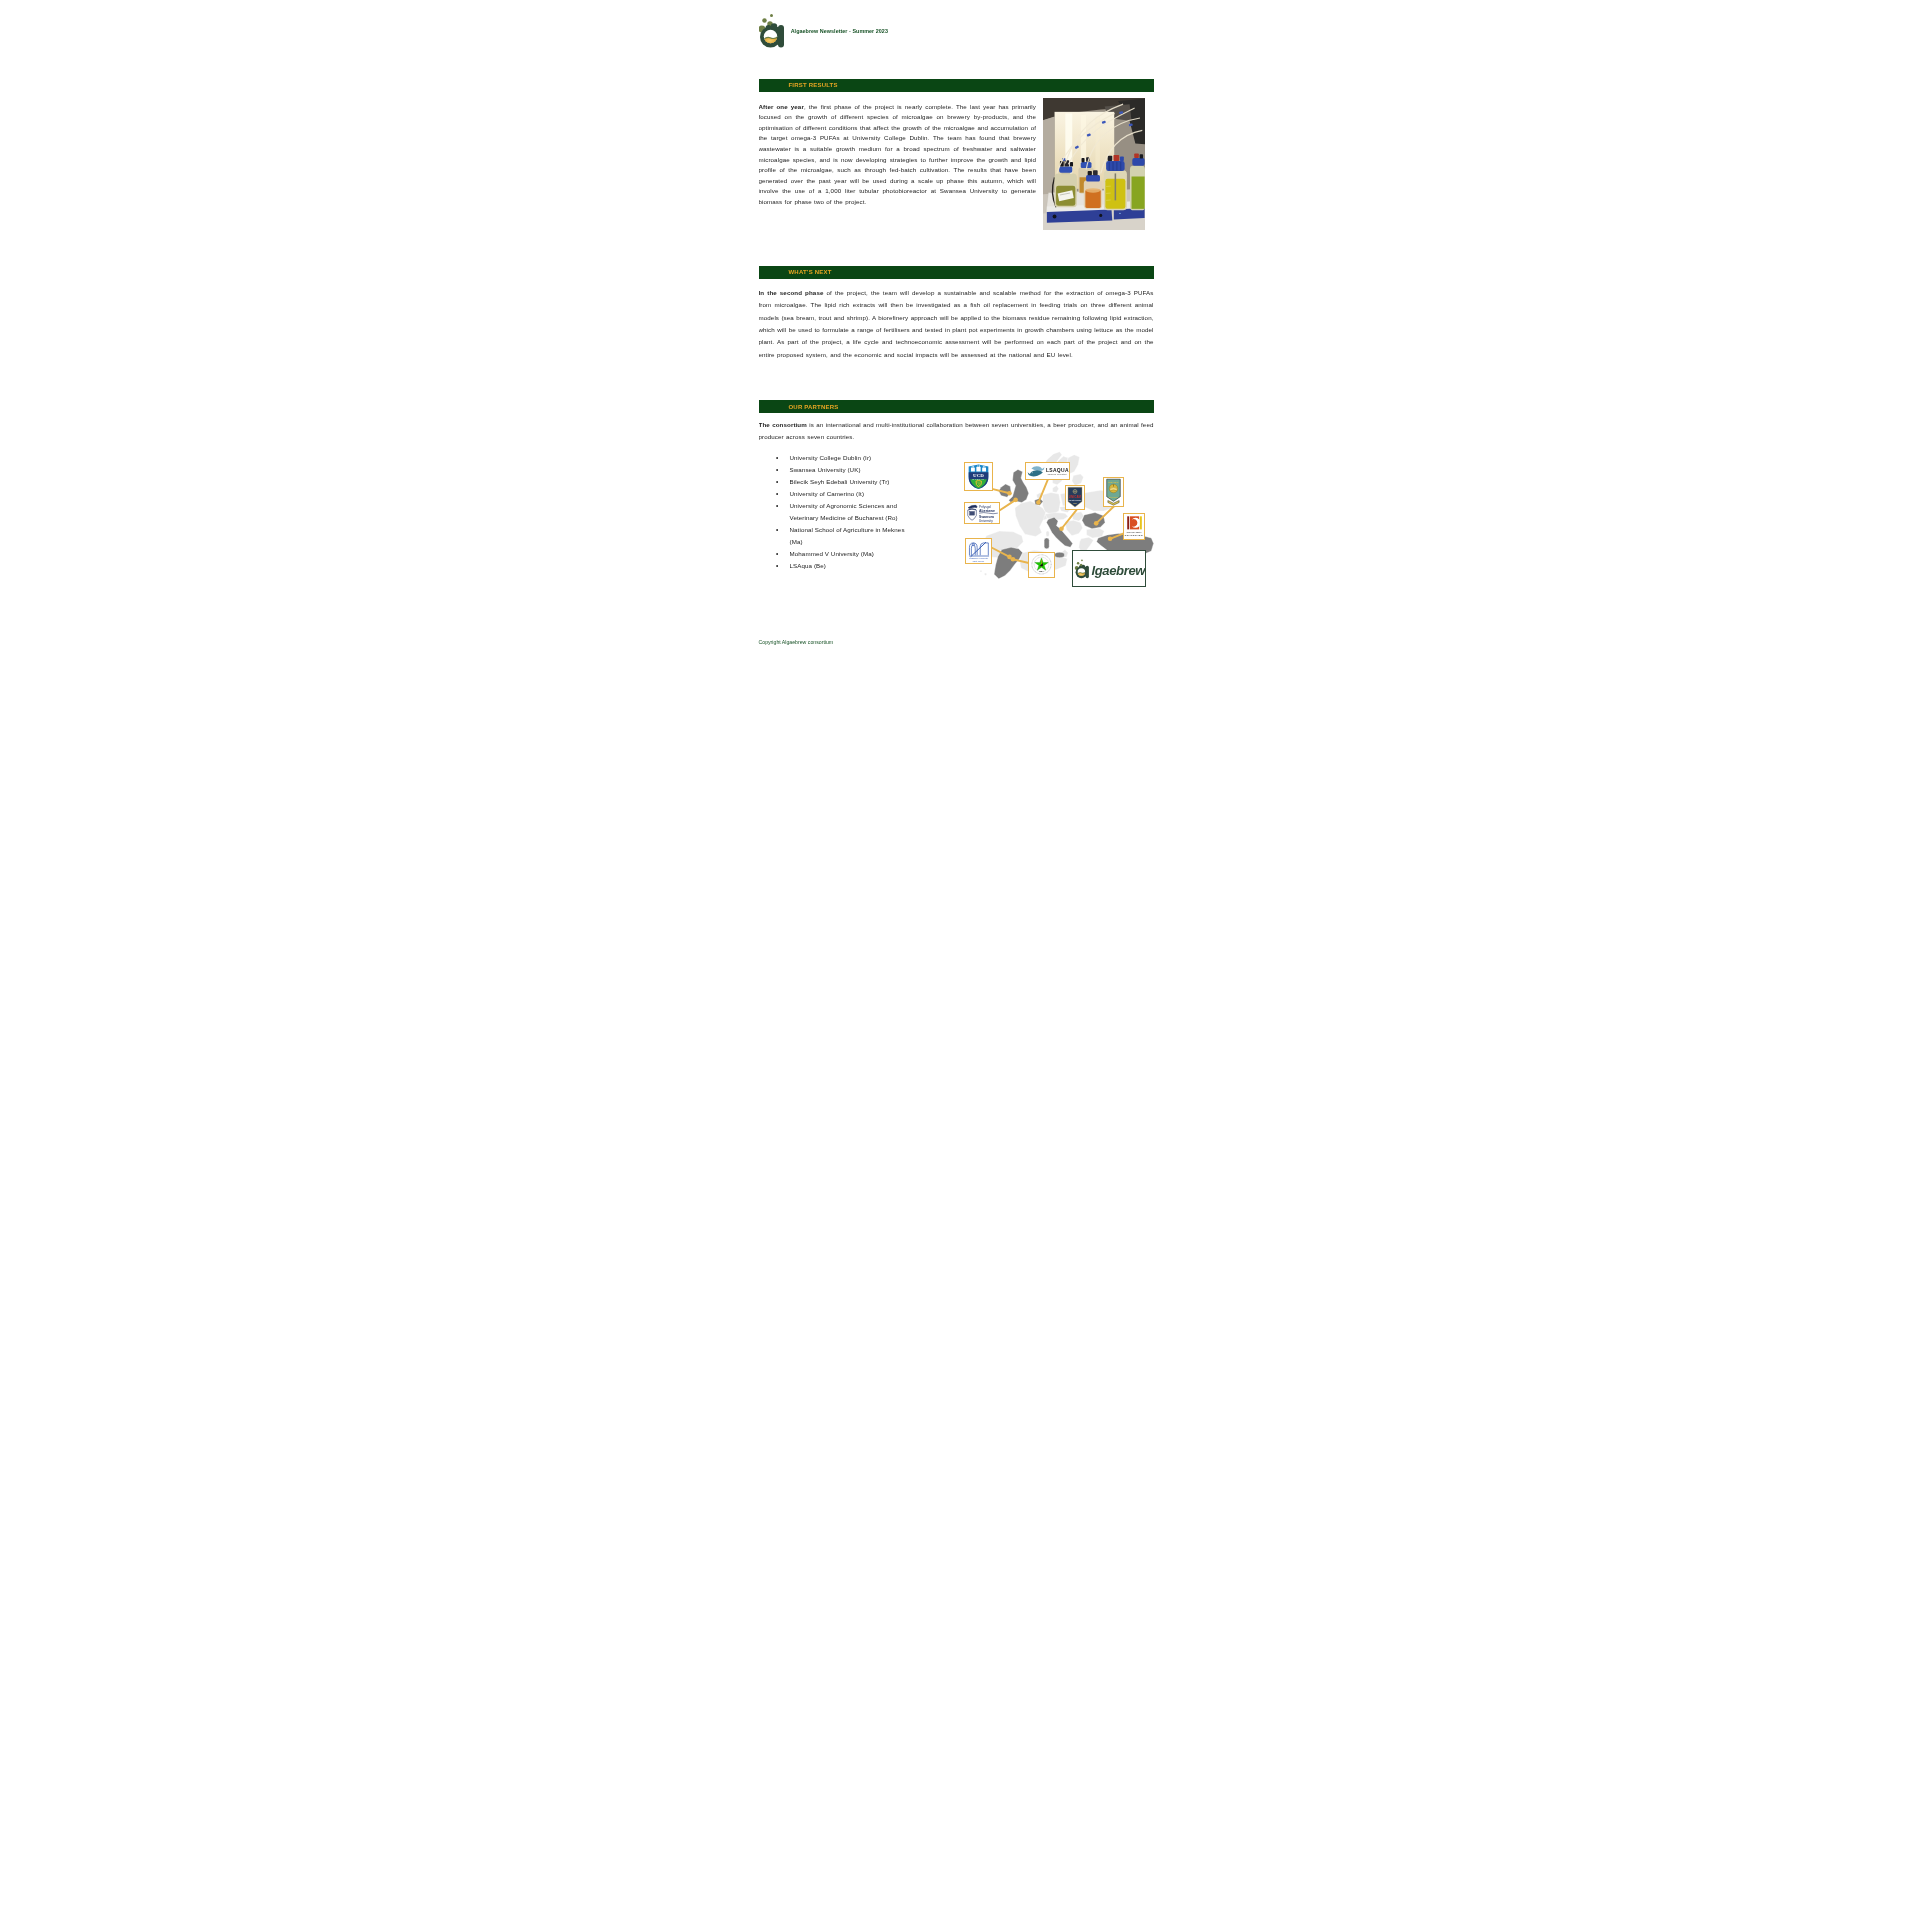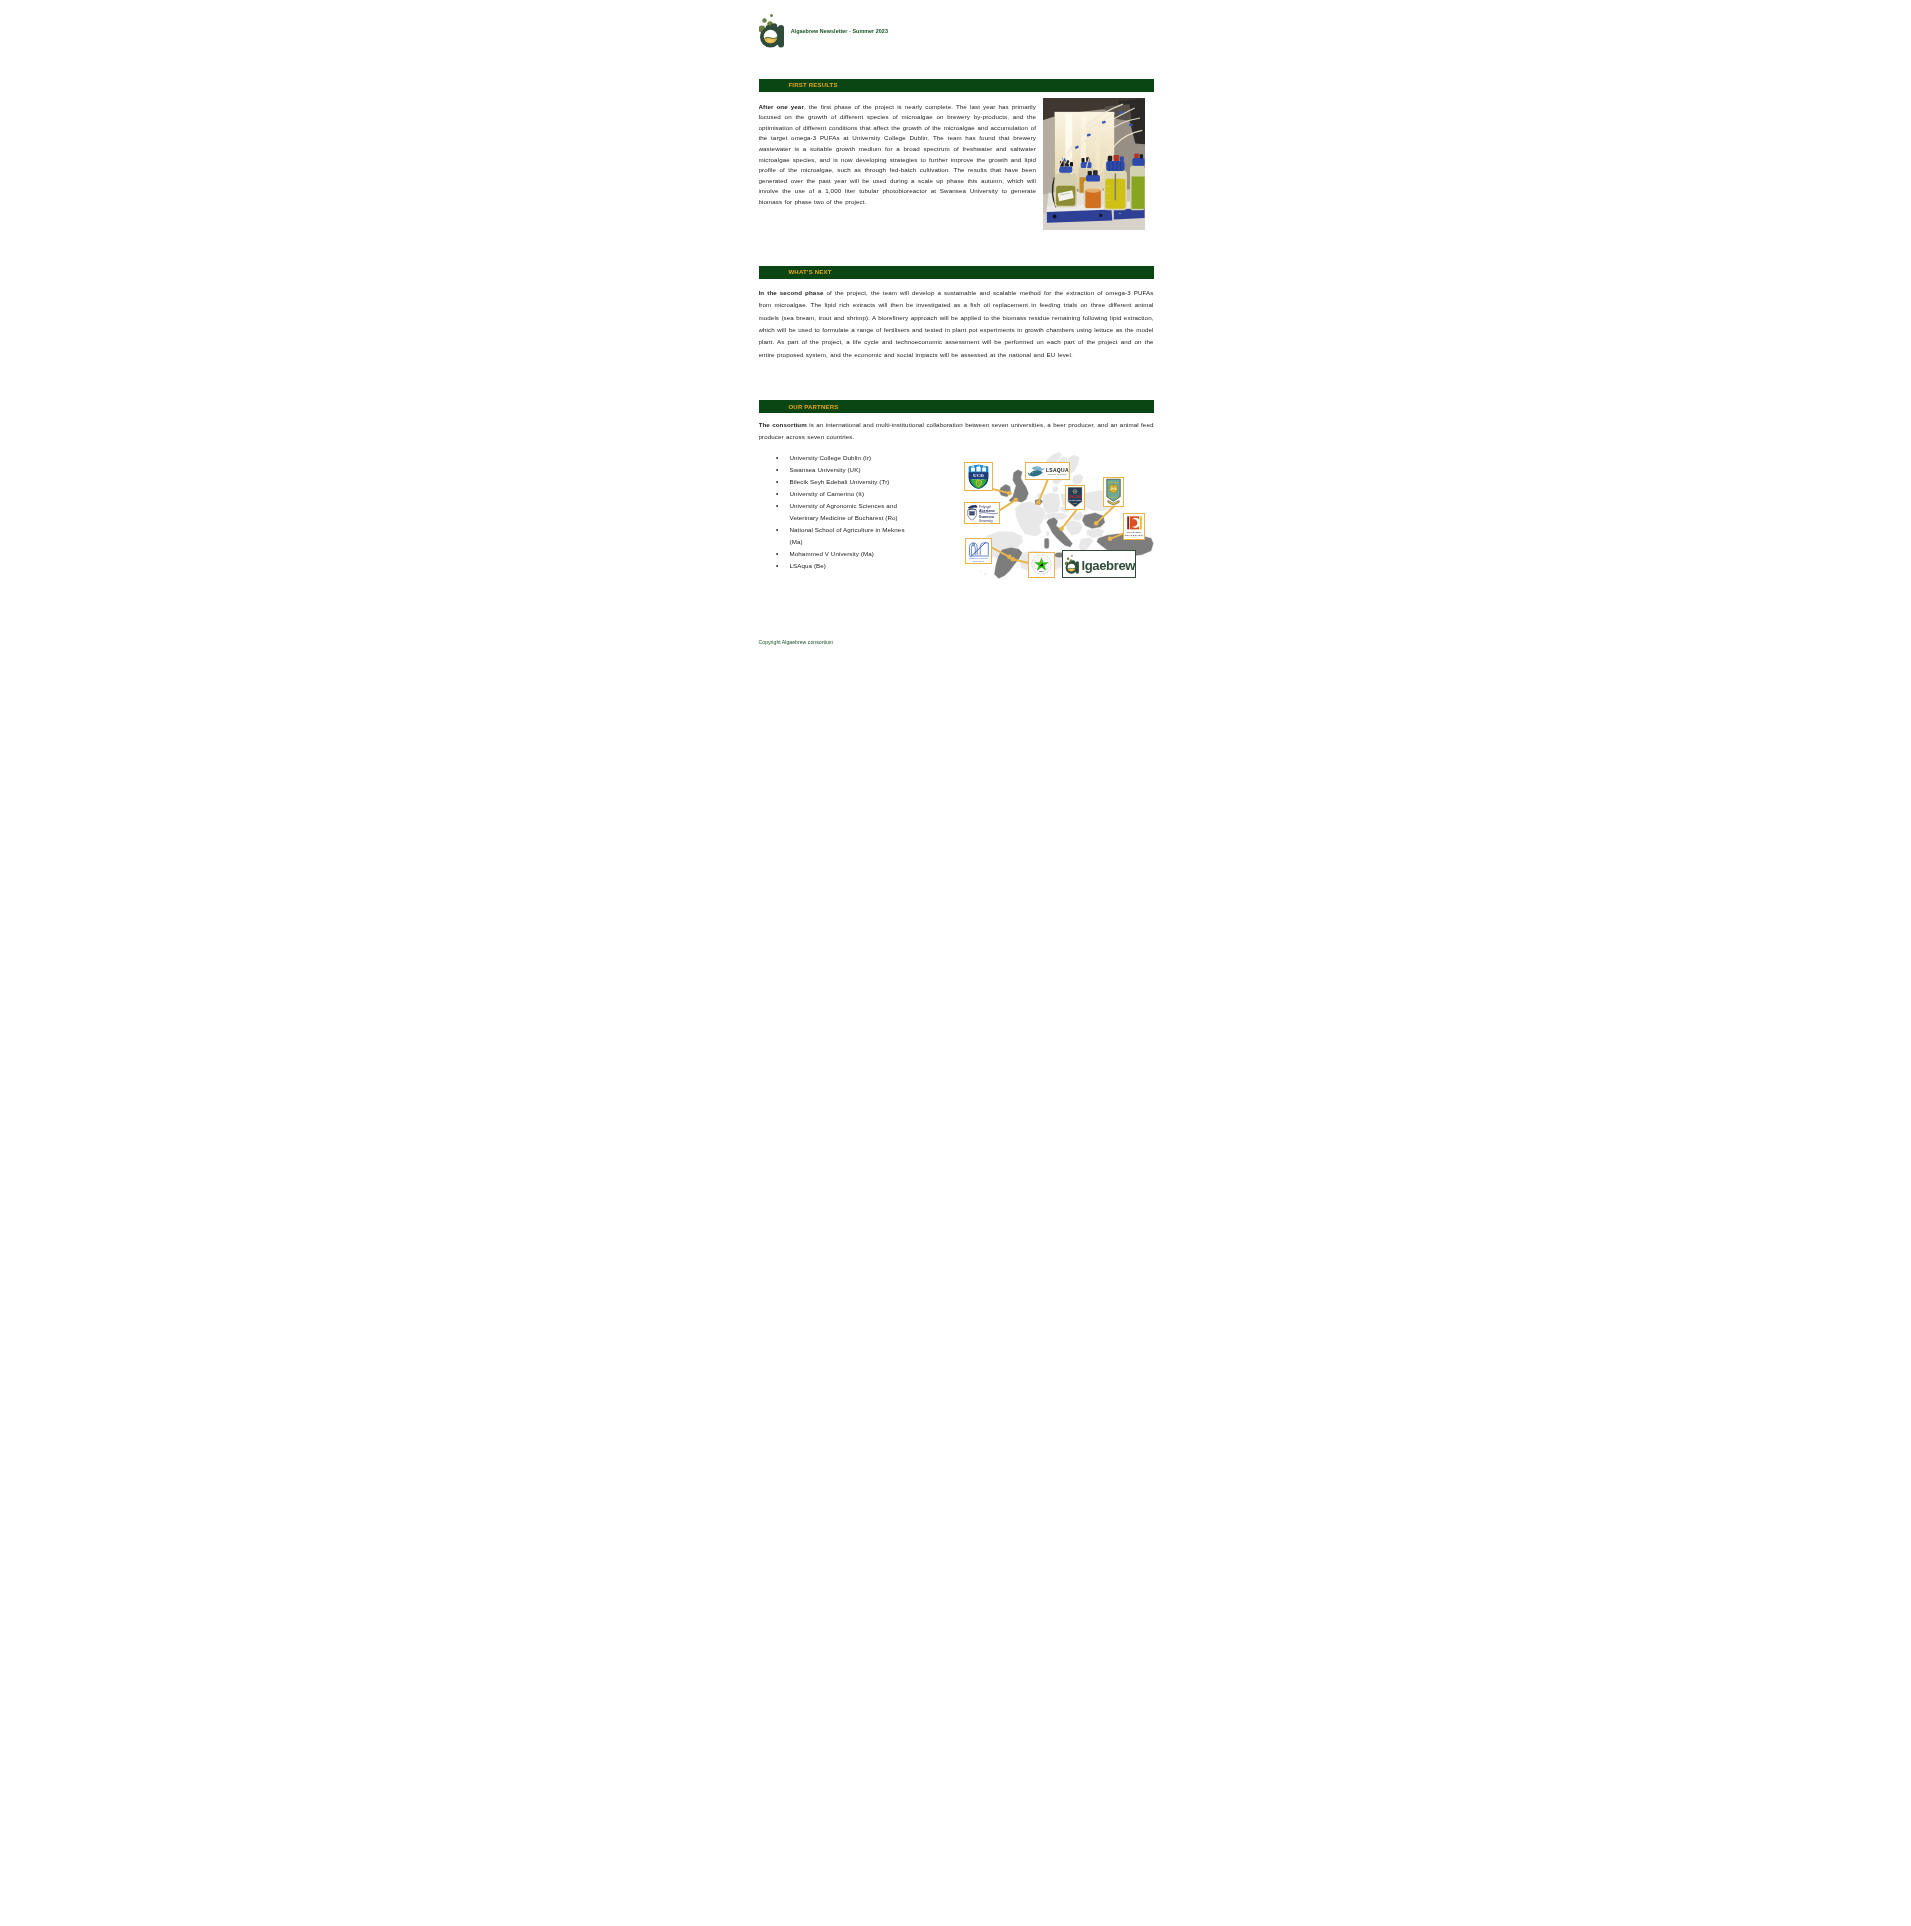--- a/index.html
+++ b/index.html
@@ -50,21 +50,21 @@
   }
   .logo-box svg { display:block; width:100%; height:100%; }
   .box-ucd      { left:0.8px;   top:11.6px;  width:29px;  height:29px; }
   .box-lsaqua   { left:61px; top:12px;  width:45px; height:18px; }
   .box-unicam   { left:101px; top:35px;  width:20px;  height:25px; }
   .box-usamv    { left:139px; top:27px;  width:21px;  height:30px; }
   .box-swansea  { left:0.8px;   top:52px; width:36px;  height:22.3px; }
   .box-bilecik  { left:159px; top:63px; width:22.3px;  height:27px; }
   .box-mohammedv{ left:1.2px;   top:88px; width:27px;  height:26px; }
   .box-ena      { left:64px; top:102px; width:27px;  height:26px; }
-  .box-algaebrew{ left:98px; top:100px; width:74px; height:28px; border:1.2px solid #2F4C3A; }
+  .box-algaebrew{ left:108px; top:100px; width:74px; height:37px; border:1.2px solid #2F4C3A;font-style:italic; }
 
   svg text { font-family:"Liberation Sans", sans-serif; }
   svg text.serif { font-family:"Liberation Serif", serif; }
 
   
   .footer { position:absolute; left:42px; top:639px; font-size:5.2px; color:#175226; }
 </style>
 </head>
 <body>
 

